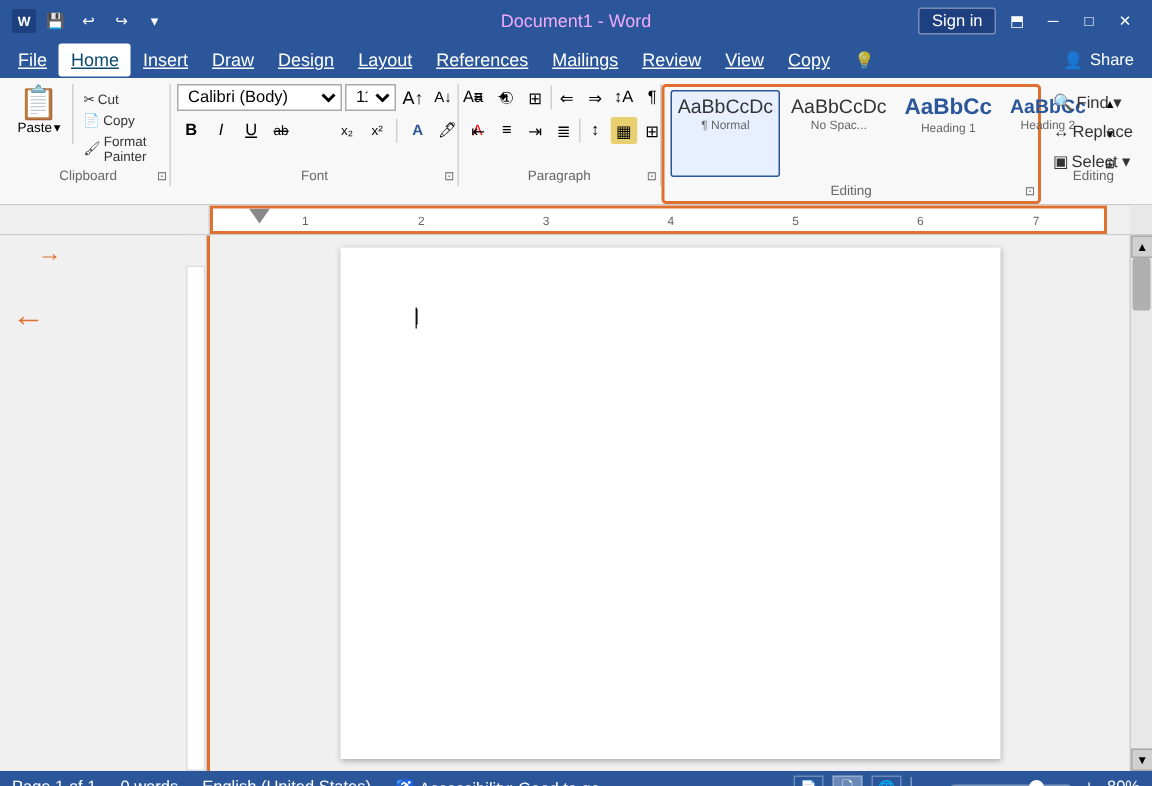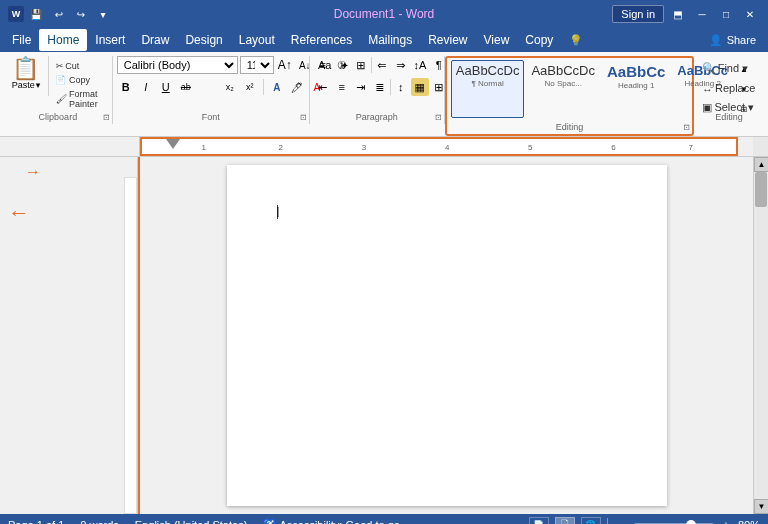--- a/index.html
+++ b/index.html
@@ -12,34 +12,34 @@
     #title-bar-right { display: flex; align-items: center; gap: 4px; margin-left: auto; }
     .title-icon { width: 16px; height: 16px; background: #1e4080; border-radius: 2px; display: flex; align-items: center; justify-content: center; font-size: 9px; color: white; font-weight: bold; }
     .win-btn { width: 20px; height: 18px; display: flex; align-items: center; justify-content: center; cursor: pointer; color: white; font-size: 10px; border-radius: 2px; }
     .qat-btn { width: 18px; height: 18px; display: flex; align-items: center; justify-content: center; cursor: pointer; color: white; font-size: 10px; }
 
     
     .signin-btn { background: #1e4080; color: white; border: 1px solid rgba(255,255,255,0.4); padding: 2px 8px; font-size: 11px; cursor: pointer; border-radius: 2px; }
 
     
     #menu-bar { background: #2b579a; height: 24px; display: flex; align-items: center; padding: 0 4px; }
-    .menu-item { color: white; padding: 2px 8px; font-size: 12px; cursor: pointer; border-radius: 2px; height: 22px; display: flex; align-items: center; }
+    .menu-item { color: white; padding: 2px 8px; font-size: 12px; cursor: pointer; border-radius: 2px; height: 22px; display: flex; align-items: center; text-decoration: underline; }
     .menu-item.active { background: white; color: #0c4a6e; }
     .ribbon-group { display: flex; flex-direction: column; align-items: flex-start; border-right: 1px solid #d0d0d0; padding: 0 6px 2px 4px; min-height: 68px; position: relative; }
     .ribbon-group:last-child { border-right: none; }
     .ribbon-group-label { font-size: 9px; color: #666; position: absolute; bottom: 2px; left: 0; right: 0; text-align: center; }
     .ribbon-group-expand { position: absolute; bottom: 2px; right: 2px; font-size: 8px; color: #666; cursor: pointer; }
 
     
     .paste-btn { display: flex; flex-direction: column; align-items: center; padding: 2px 4px; cursor: pointer; border-radius: 2px; min-width: 36px; }
     .small-btn { font-size: 9px; padding: 1px 3px; cursor: pointer; color: #333; display: flex; align-items: center; gap: 2px; border-radius: 2px; }
 
     
     .font-row { display: flex; align-items: center; gap: 2px; margin-bottom: 2px; }
-    .font-select { font-size: 11px; border: 1px solid #aaa; padding: 1px 2px; width: 121px; background: white; }
+    .font-select { font-size: 11px; border: 1px solid #aaa; padding: 1px 2px; width: 110px; background: white; }
     .font-size-select { font-size: 11px; border: 1px solid #aaa; padding: 1px 2px; width: 34px; background: white; }
     .font-btn { width: 18px; height: 18px; display: flex; align-items: center; justify-content: center; border: 1px solid transparent; cursor: pointer; font-size: 11px; border-radius: 2px; }
 
     
     .para-row { display: flex; align-items: center; gap: 1px; margin-bottom: 2px; }
     .style-item { display: flex; flex-direction: column; align-items: center; padding: 2px 4px; cursor: pointer; border: 1px solid transparent; border-radius: 2px; min-width: 56px; }
     .style-item.active { border-color: #2b579a; background: #e8f0ff; }
     .style-preview { font-size: 13px; color: #333; line-height: 1.2; }
     .style-preview.heading1 { font-size: 15px; font-weight: bold; color: #2b579a; }
     .style-preview.heading2 { font-size: 13px; font-weight: bold; color: #2b579a; }

